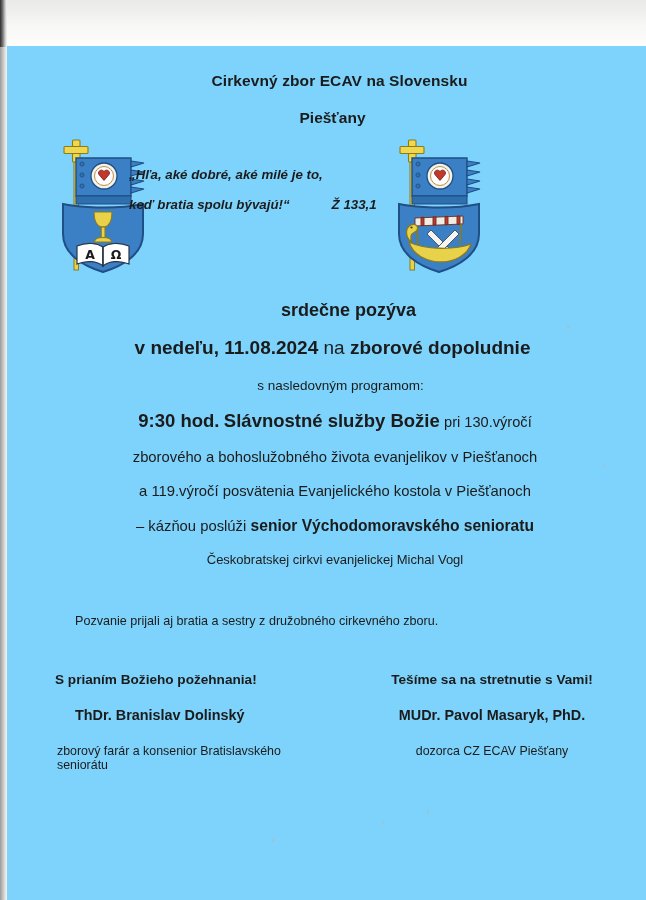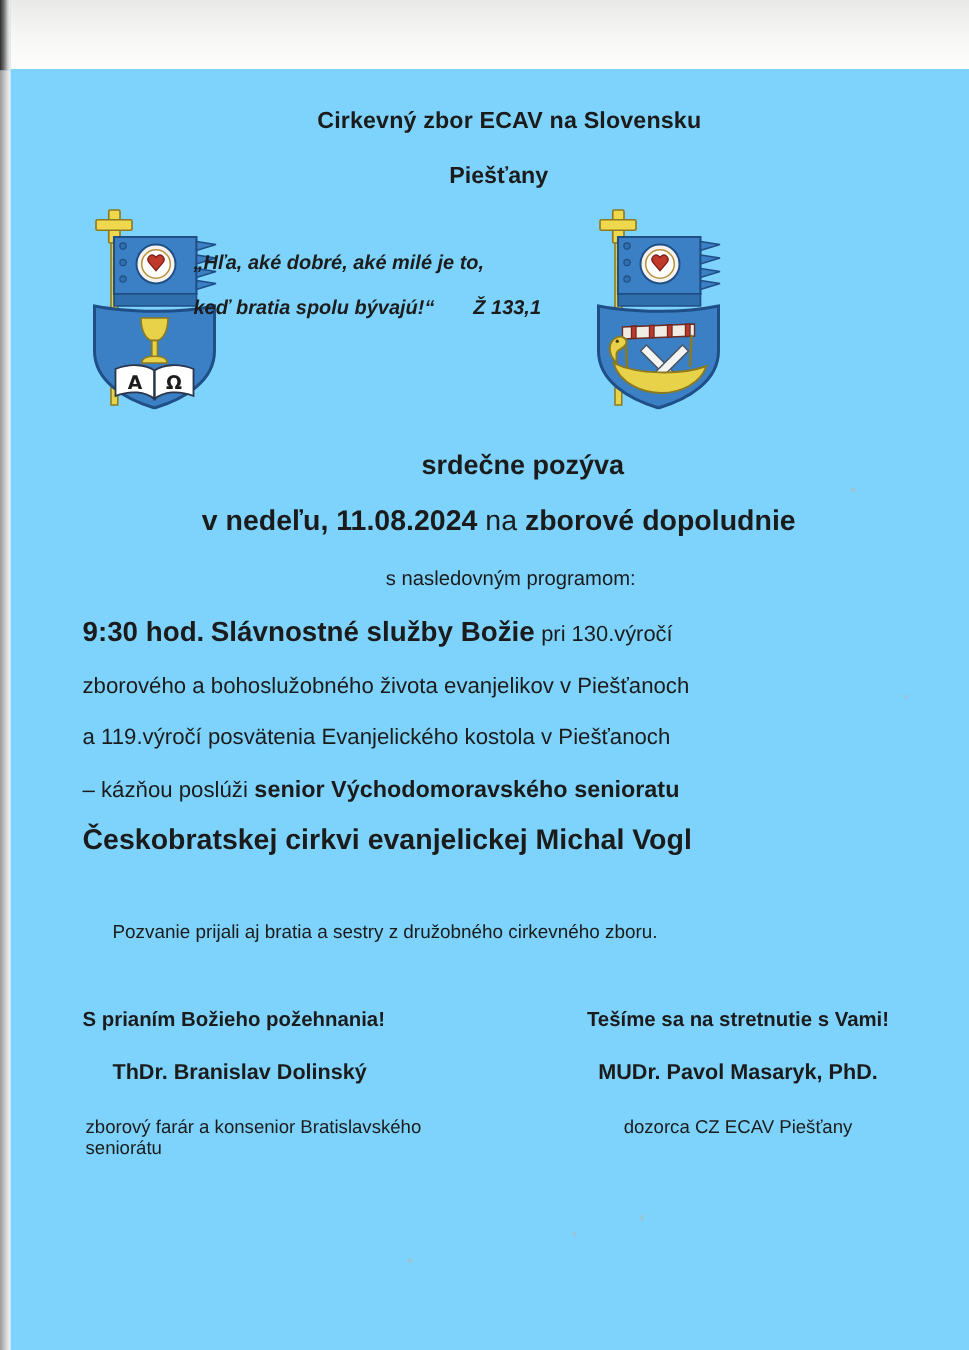--- a/index.html
+++ b/index.html
@@ -87,21 +87,21 @@
     top: 22px;
     width: 268px;
     font-style: italic;
     font-weight: bold;
     font-size: 13.3px;
     line-height: 30px;
     color: #1c1c1c;
   }
   .quote .ref {
     font-weight: bold;
-    margin-left: 26px;
+    margin-left: 42px;
     white-space: nowrap;
   }
   .quote-row { display: block; white-space: nowrap; }
 
   
   .invite {
     position: absolute;
     left: 0; top: 300px;
     width: 639px;
     text-align: center;
@@ -131,27 +131,28 @@
   .program {
     position: absolute;
     left: 48px;
     top: 404px;
     width: 560px;
   }
   .p-line {
     font-size: 15.6px;
     line-height: 34.5px;
     white-space: nowrap;
+    text-align: center;
   }
   .p-line .big   { font-size: 18.5px; font-weight: bold; }
   .p-line .bold  { font-weight: bold; }
   .p-line .reg   { font-weight: normal; font-size: 14.6px; }
   .p-line.l2, .p-line.l3 { font-size: 14.8px; }
   .p-line.l4 .lead { font-size: 14.8px; }
-  .p-line.l5 { font-size: 19px; font-weight: bold; }
+  .p-line.l5 { font-size: 13px; font-weight: normal; }
   .p-line.l6 { font-size: 15.4px; }
 
   .note {
     position: absolute;
     left: 68px;
     top: 614px;
     font-size: 12.6px;
   }
 
   

